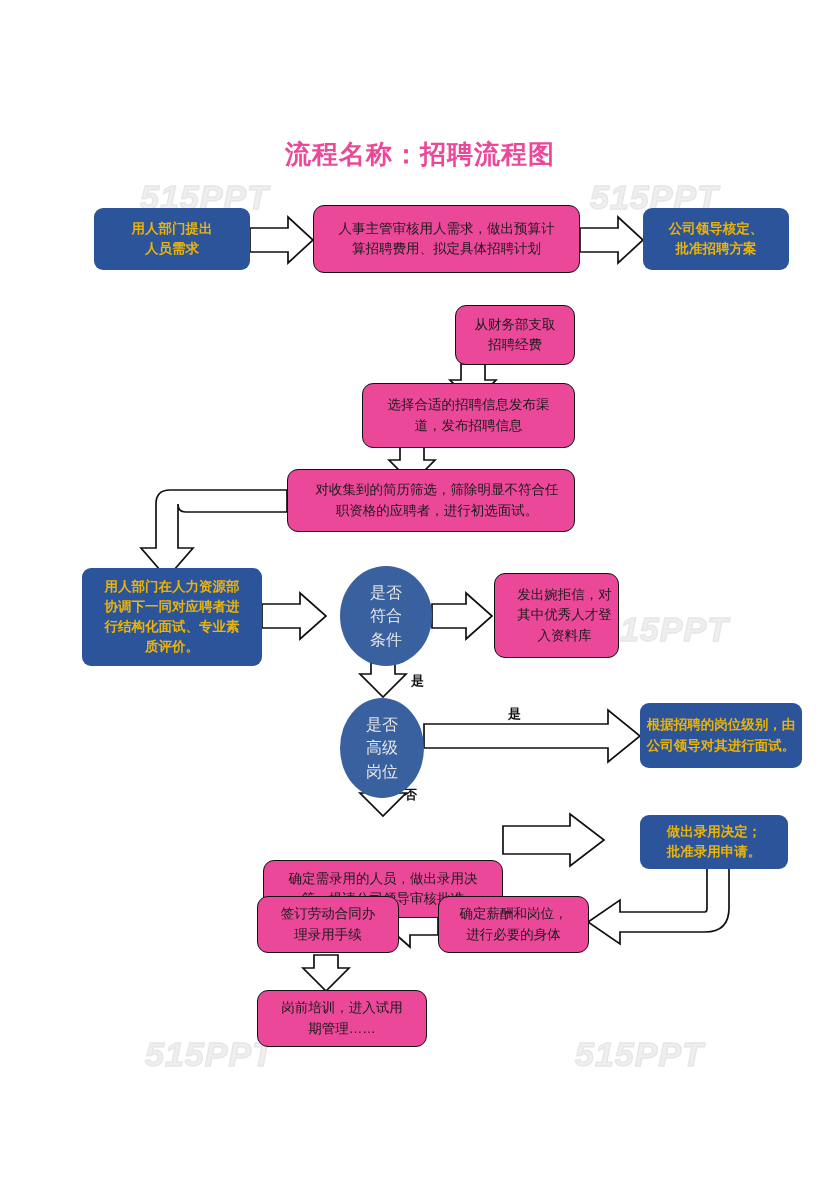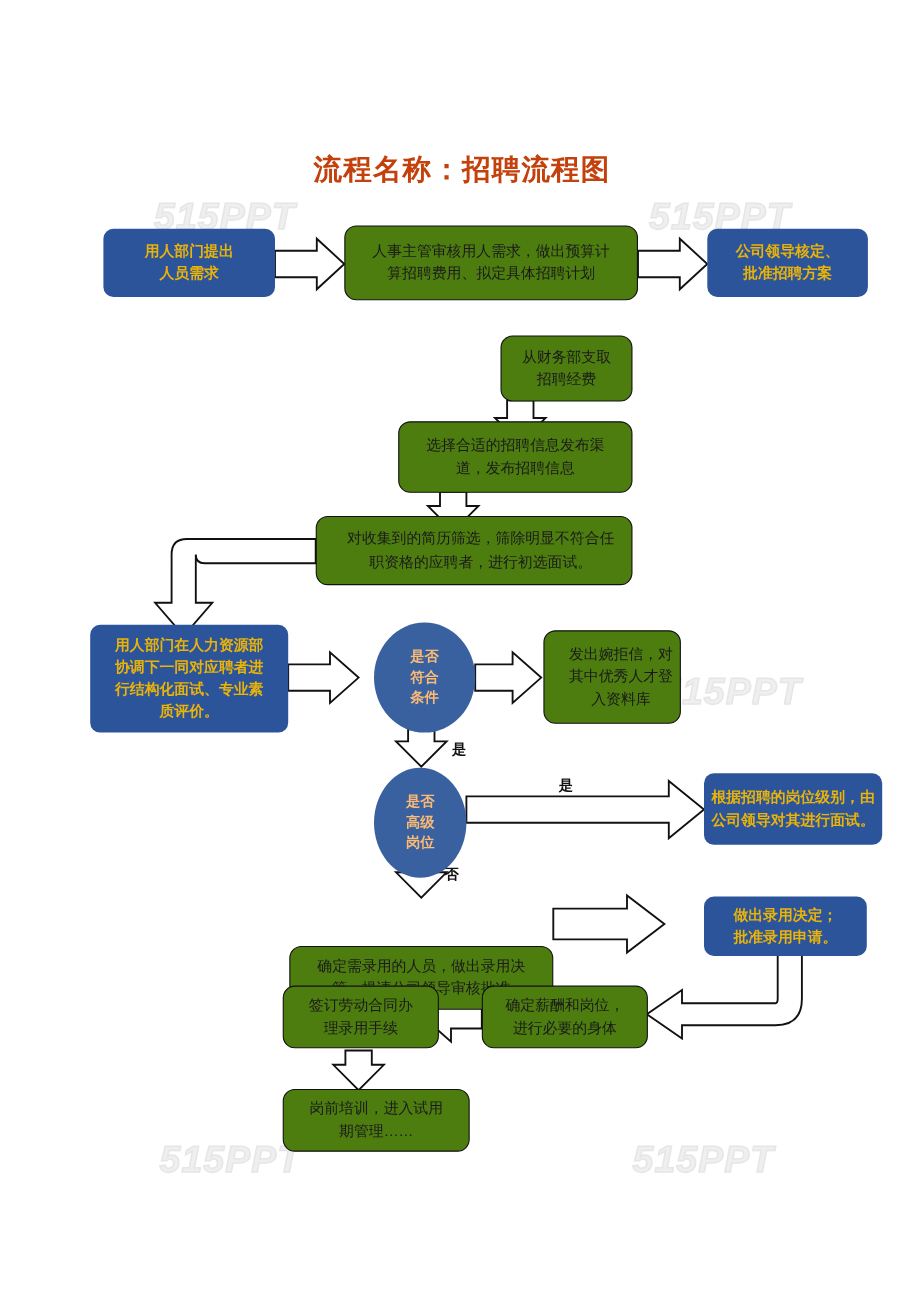--- a/index.html
+++ b/index.html
@@ -44,57 +44,57 @@
     pointer-events: none;
   }
   .title {
     position: absolute;
     width: 840px;
     top: 137px;
     left: 0;
     text-align: center;
     font-size: 26px;
     font-weight: bold;
-    color: #c2410c;
+    color: #ec4899;
     letter-spacing: 1px;
     z-index: 3;
   }
   .node {
     position: absolute;
     box-sizing: border-box;
     display: flex;
     align-items: center;
     justify-content: center;
     text-align: center;
     line-height: 1.5;
     z-index: 3;
   }
   .node .txt { display: block; padding: 0 6px; white-space: pre-line; }
   .box-white {
-    background: #4d7c0f;
+    background: #ec4899;
     border: 1.6px solid #111111;
     border-radius: 11px;
     color: #1a1a1a;
     font-size: 13.5px;
     justify-content: center;
   }
   .box-blue {
     background: #2c549a;
     border: none;
     border-radius: 9px;
     color: #eab308;
     font-size: 13.5px;
     font-weight: bold;
   }
   .ellipse-blue {
     background: #39609f;
     border-radius: 50%;
-    color: #fdba74;
-    font-size: 13px;
-    font-weight: bold;
+    color: #e5e5e5;
+    font-size: 16px;
+    font-weight: normal;
     line-height: 1.45;
   }
   .edge-label {
     position: absolute;
     font-size: 13px;
     font-weight: bold;
     color: #111111;
     z-index: 4;
   }
 </style>

